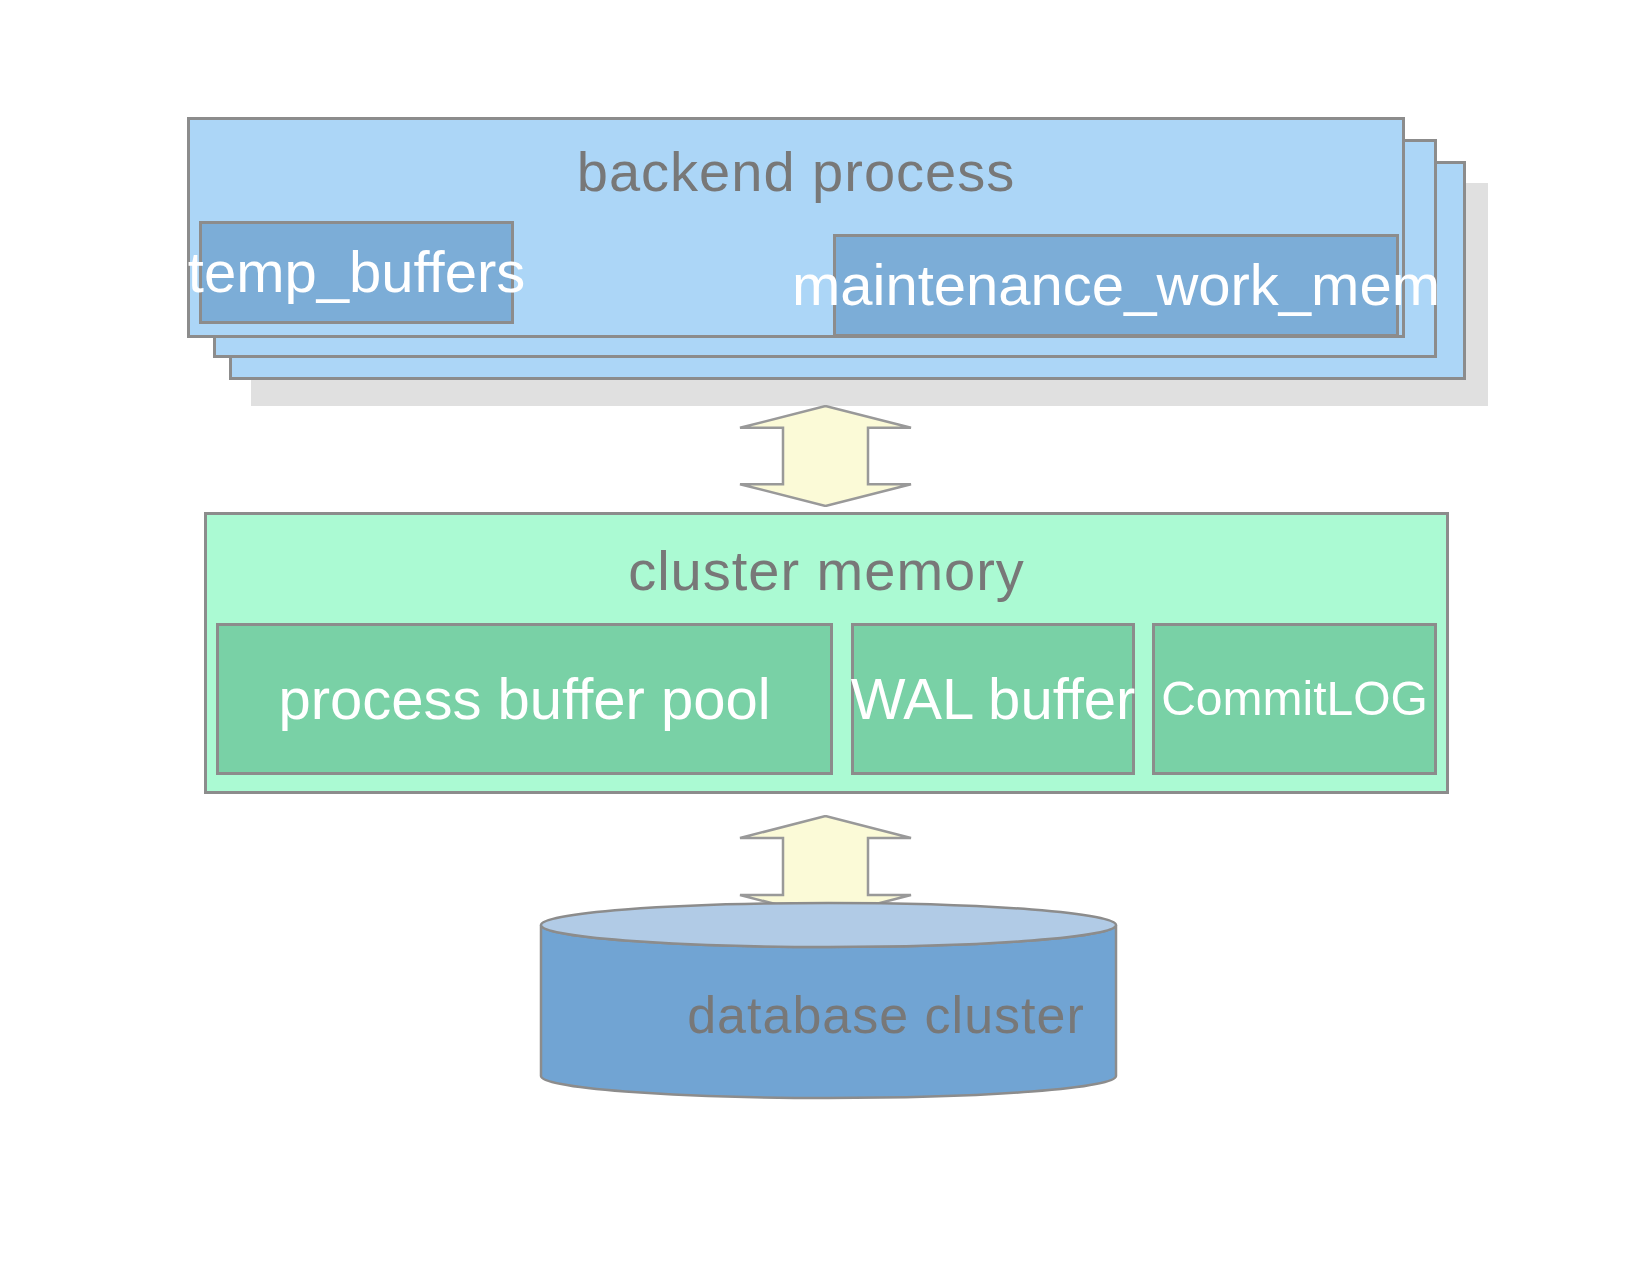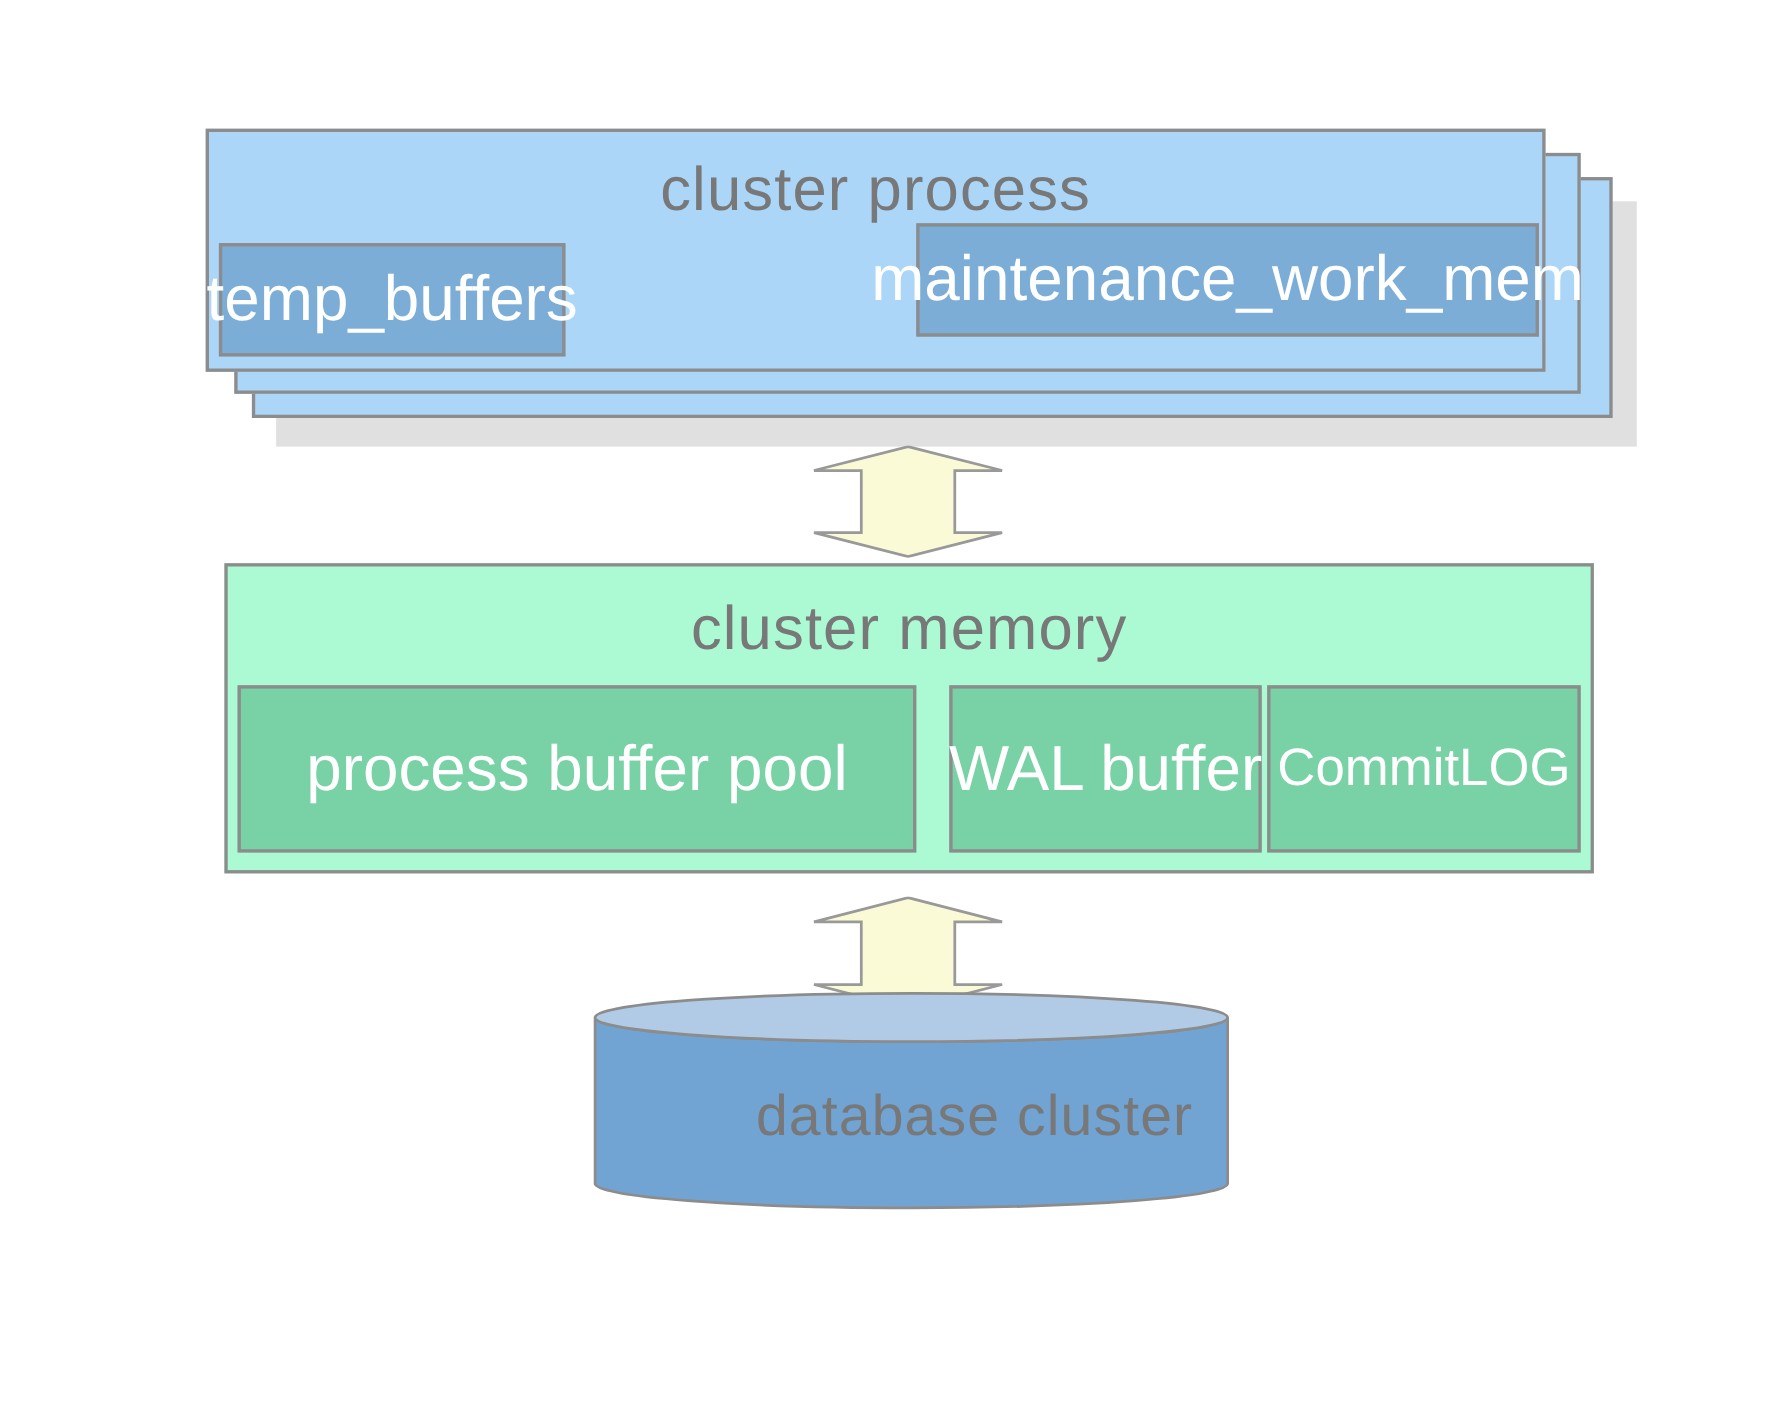--- a/index.html
+++ b/index.html
@@ -65,39 +65,39 @@
 </head>
 <body>
 
 <div id="canvas">
 
   <div class="abs stack-shadow" style="left:251px; top:183px; width:1237px; height:223px;"></div>
   <div class="abs blue-card" style="left:229px; top:161px; width:1237px; height:219px;"></div>
   <div class="abs blue-card" style="left:213px; top:139px; width:1224px; height:219px;"></div>
 
   <div class="abs blue-card" style="left:187px; top:117px; width:1218px; height:221px;">
-    <div class="card-title" style="height:103px;">cluster process</div>
+    <div class="card-title" style="height:103px;">backend process</div>
     <div class="inner-box inner-blue" style="left:9px; top:101px; width:315px; height:103px;">
       <span>temp_buffers</span>
     </div>
-    <div class="inner-box inner-blue" style="left:643px; top:83px; width:566px; height:103px;">
+    <div class="inner-box inner-blue" style="left:643px; top:114px; width:566px; height:103px;">
       <span>maintenance_work_mem</span>
     </div>
   </div>
 
   <svg class="abs" style="left:738px; top:405px;" width="175" height="102" viewBox="0 0 175 103" preserveAspectRatio="none">
     <polygon class="arrow-poly" points="87.5,1 173,23 130,23 130,80 173,80 87.5,102 2,80 45,80 45,23 2,23"></polygon>
   </svg>
 
   <div class="abs green-card" style="left:204px; top:512px; width:1245px; height:282px;">
     <div class="card-title" style="height:110px;">cluster memory</div>
     <div class="inner-box inner-green" style="left:9px; top:108px; width:617px; height:152px;">
       <span>process buffer pool</span>
     </div>
-    <div class="inner-box inner-green" style="left:644px; top:108px; width:284px; height:152px;margin-left:12px;">
+    <div class="inner-box inner-green" style="left:644px; top:108px; width:284px; height:152px;">
       <span>WAL buffer</span>
     </div>
     <div class="inner-box inner-green" style="left:945px; top:108px; width:285px; height:152px; font-size:48px;">
       <span>CommitLOG</span>
     </div>
   </div>
 
   <svg class="abs" style="left:738px; top:815px;" width="175" height="103" viewBox="0 0 175 103" preserveAspectRatio="none">
     <polygon class="arrow-poly" points="87.5,1 173,23 130,23 130,80 173,80 87.5,102 2,80 45,80 45,23 2,23"></polygon>
   </svg>

